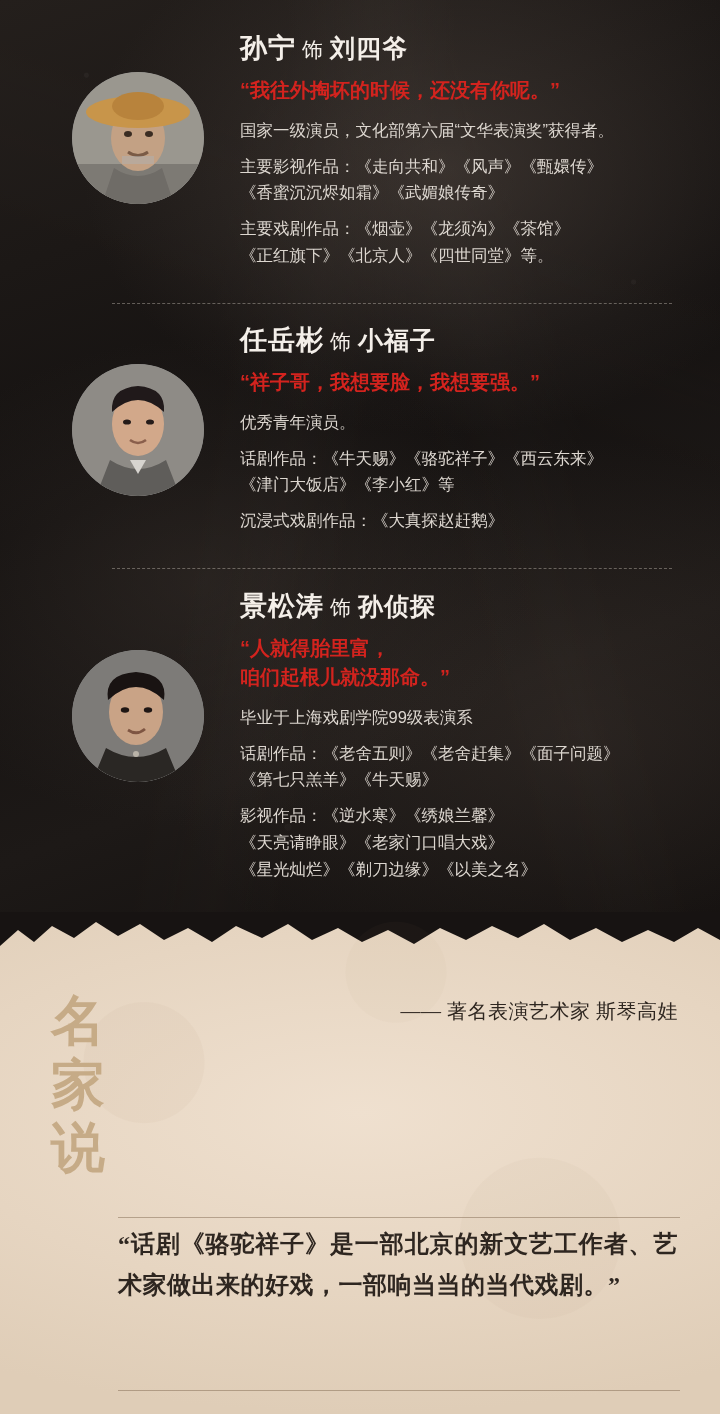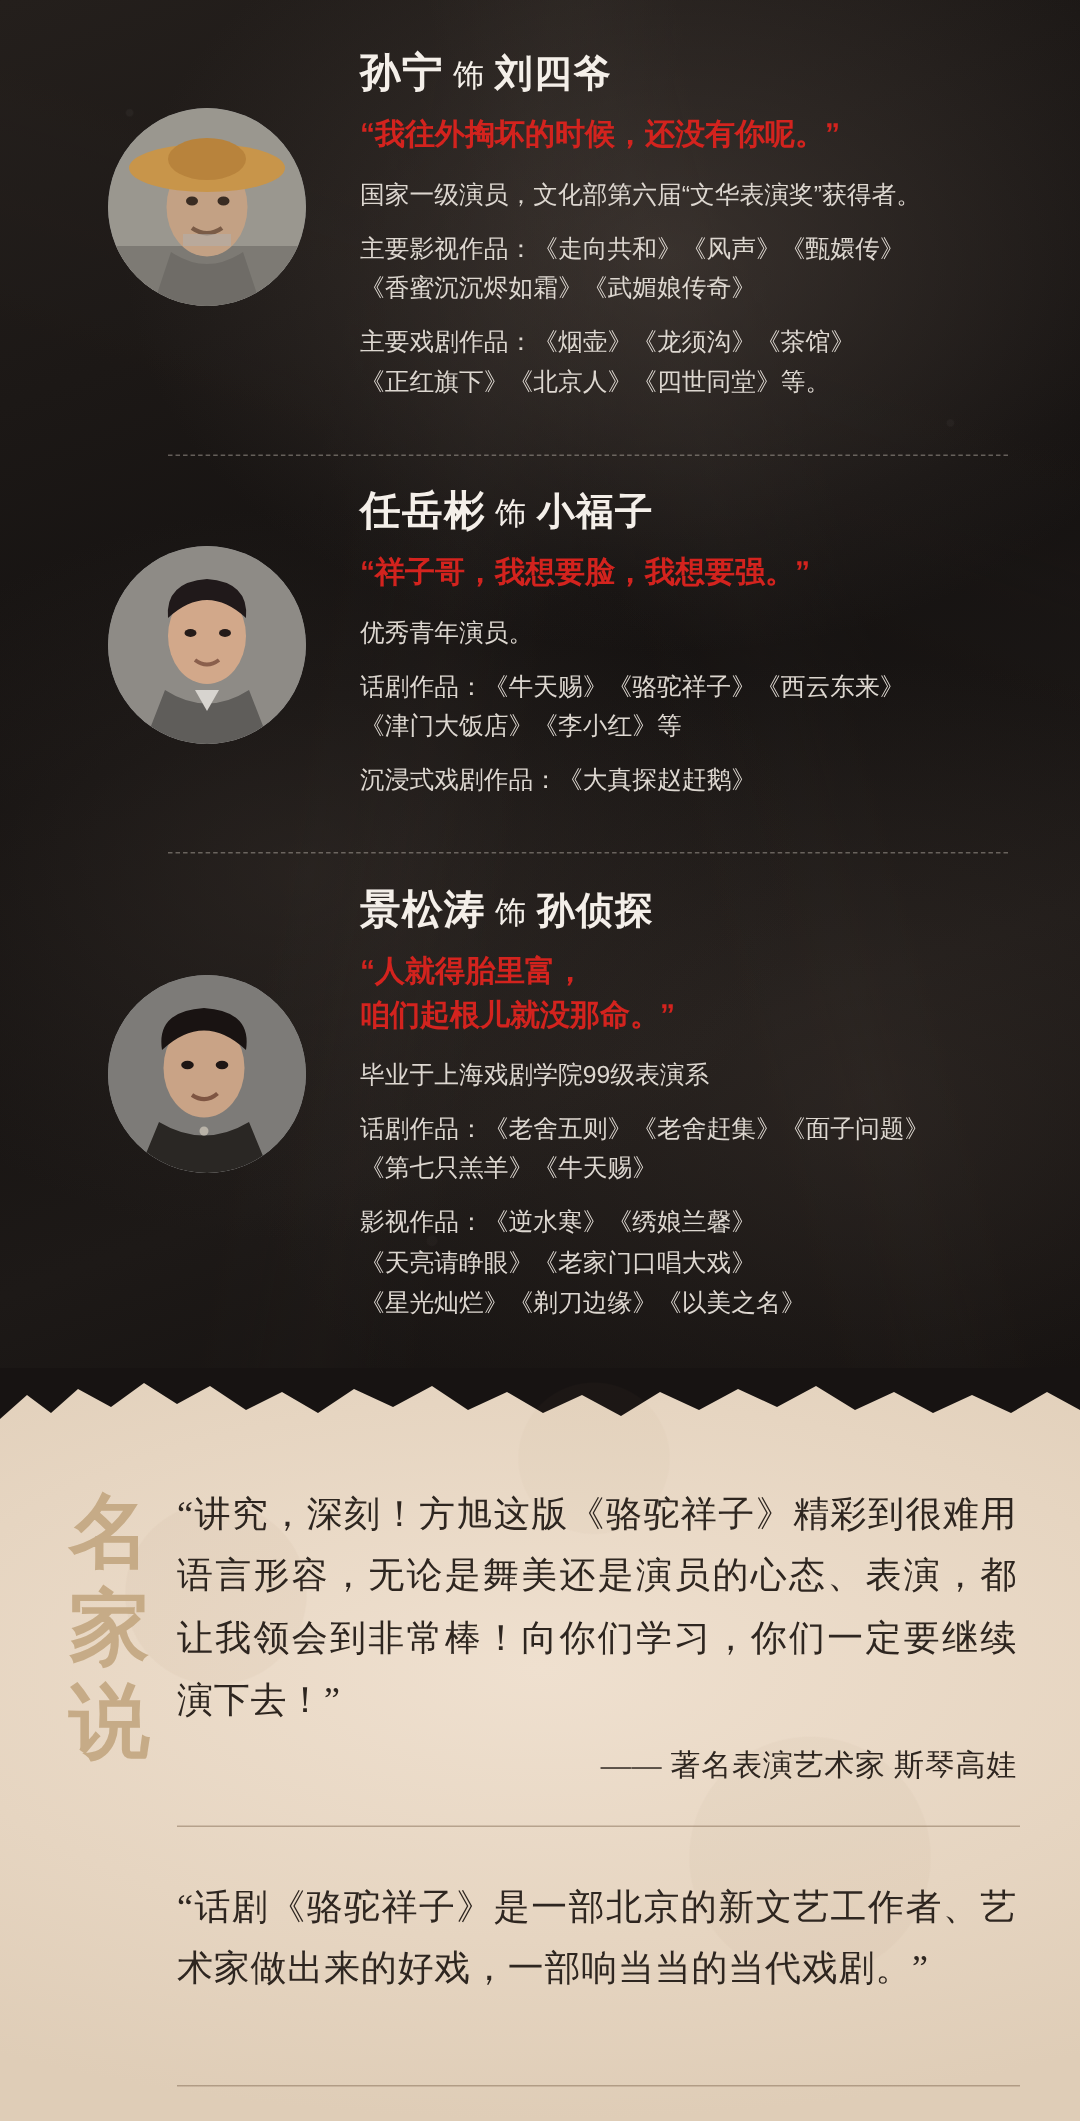--- a/index.html
+++ b/index.html
@@ -124,20 +124,21 @@
 
   .vertical-title {
     position: absolute;
     left: 46px;
     top: 78px;
     width: 66px;
     color: #c4a882;
     font-size: 54px;
     font-weight: bold;
     line-height: 1.18;
+    text-align: center;
     letter-spacing: 2px;
     font-family: "Liberation Serif", serif;
     opacity: .92;
   }
 
   .quote-block {
     position: absolute;
     left: 118px;
     width: 560px;
     color: #2e2620;
@@ -297,24 +298,23 @@
 
 <div class="paper">
   <svg class="torn" viewBox="0 0 720 48" preserveAspectRatio="none">
     <path d="M0,34 L18,18 L34,30 L52,14 L74,26 L96,10 L118,24 L140,12 L164,28 L188,16 L212,30 L236,14 L262,26 L288,12 L312,28 L338,16 L362,30 L388,18 L414,32 L440,16 L466,28 L492,14 L518,26 L544,12 L570,28 L596,16 L622,30 L648,18 L674,30 L698,16 L720,28 L720,0 L0,0 Z" fill="#171312"></path>
   </svg>
   <div class="paper-grain"></div>
 
   <div class="vertical-title">名家说</div>
 
   <div class="quote-block" style="top:78px;">
-    <div class="quote-text">“讲究，深刻！方旭这版《骆驼祥子》精彩到很难用语言形容，无论是舞美还是演员的心态、表演，都让我领会到非常棒！向你们学习，你们一定要继续演下去！”</div>
     <div class="quote-attr">—— 著名表演艺术家 斯琴高娃</div>
   </div>
 
   <div class="quote-rule" style="top:305px;"></div>
 
-  <div class="quote-block" style="top:340px;">
+  <div class="quote-block" style="top:312px;font-weight:bold;">
     <div class="quote-text">“话剧《骆驼祥子》是一部北京的新文艺工作者、艺术家做出来的好戏，一部响当当的当代戏剧。”</div>
   </div>
 
   <div class="quote-rule" style="top:478px;"></div>
 </div>
 
 </body></html>

